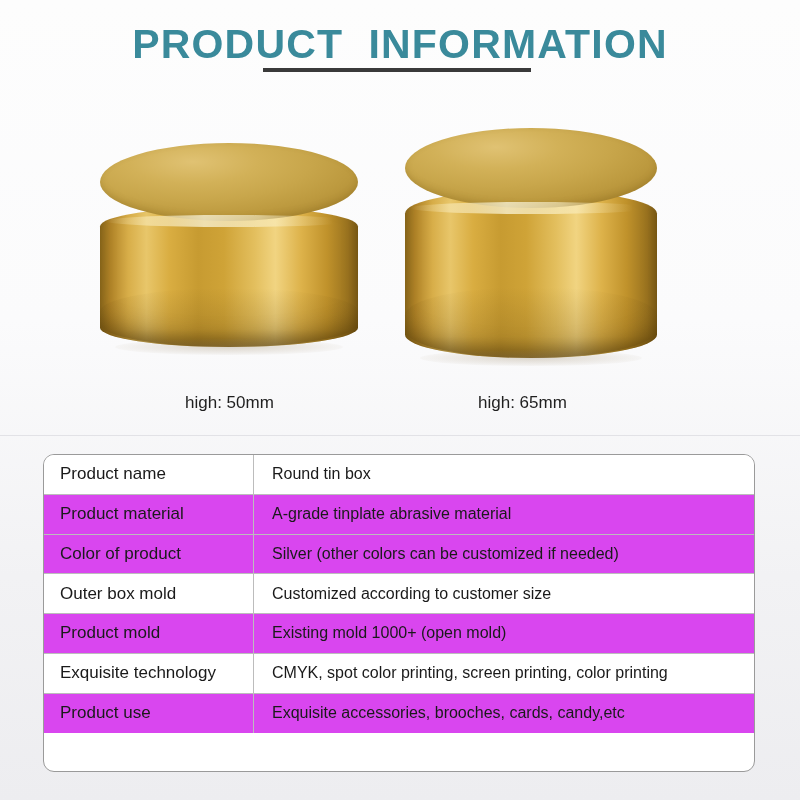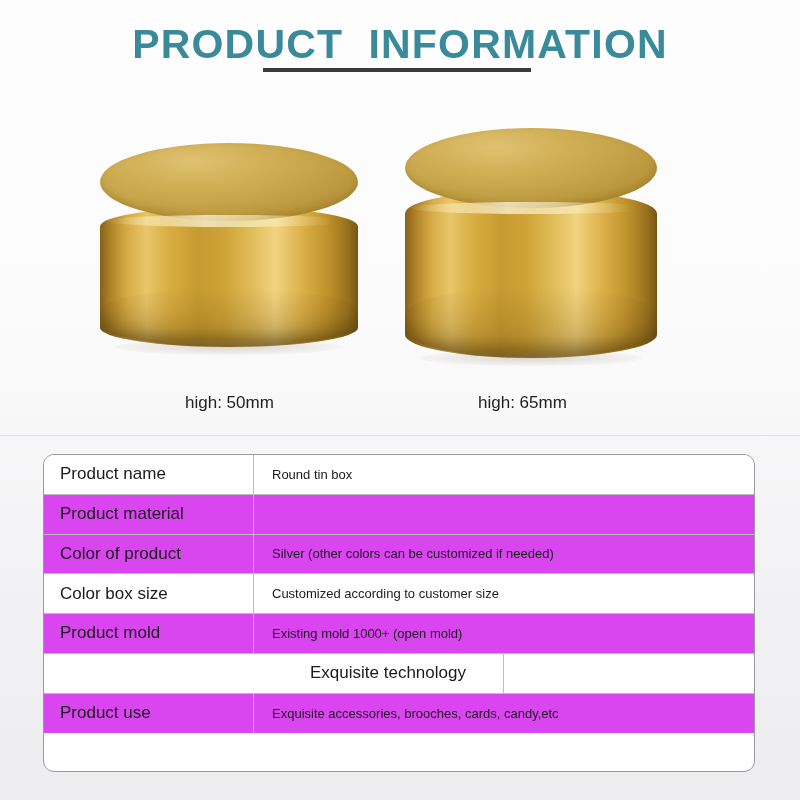--- a/index.html
+++ b/index.html
@@ -222,21 +222,21 @@
     color: #1a1a1a;
     white-space: nowrap;
     overflow: hidden;
   }
   .spec-value {
     flex: 1 1 auto;
     box-sizing: border-box;
     display: flex;
     align-items: center;
     padding-left: 18px;
-    font-size: 13px;
+    font-size: 16px;
     color: #1a1a1a;
     white-space: nowrap;
     overflow: hidden;
   }
 </style>
 </head>
 <body>
 
 <div class="page">
 
@@ -275,40 +275,42 @@
 
   <div class="spec-table">
 
     <div class="spec-row odd">
       <div class="spec-label">Product name</div>
       <div class="spec-value">Round tin box</div>
     </div>
 
     <div class="spec-row even">
       <div class="spec-label">Product material</div>
+      <div class="spec-value">A-grade tinplate abrasive material</div>
     </div>
 
 
     <div class="spec-row even">
       <div class="spec-label">Color of product</div>
       <div class="spec-value">Silver (other colors can be customized if needed)</div>
     </div>
 
     <div class="spec-row odd">
-      <div class="spec-label">Color box size</div>
+      <div class="spec-label">Outer box mold</div>
       <div class="spec-value">Customized according to customer size</div>
     </div>
 
     <div class="spec-row even">
       <div class="spec-label">Product mold</div>
       <div class="spec-value">Existing mold 1000+ (open mold)</div>
     </div>
 
     <div class="spec-row odd">
       <div class="spec-label">Exquisite technology</div>
+      <div class="spec-value">CMYK, spot color printing, screen printing, color printing</div>
     </div>
 
     <div class="spec-row even">
       <div class="spec-label">Product use</div>
       <div class="spec-value">Exquisite accessories, brooches, cards, candy,etc</div>
     </div>
 
   </div>
 
 </div>

